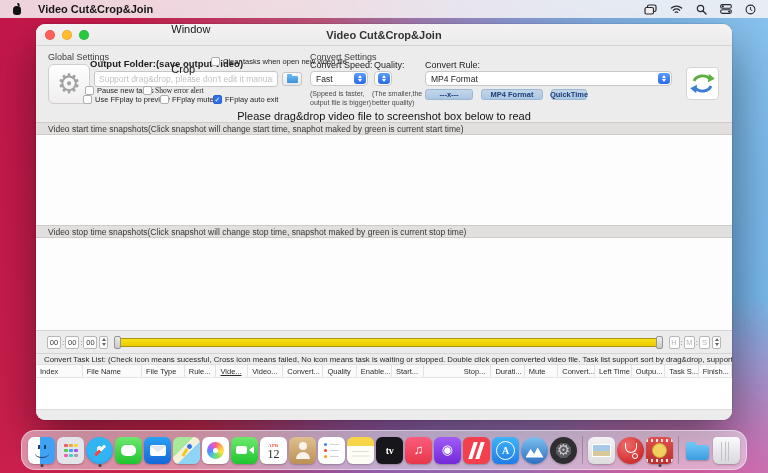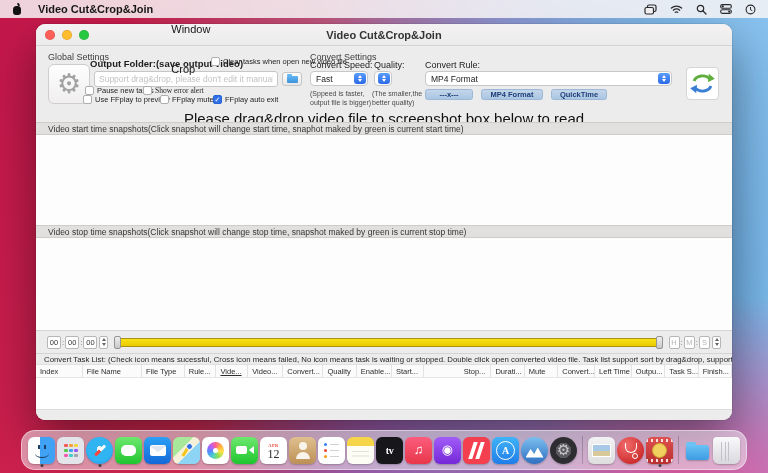--- a/index.html
+++ b/index.html
@@ -68,21 +68,21 @@
   .cap-btn::before { content:''; border-left:2.5px solid transparent; border-right:2.5px solid transparent; border-bottom:3px solid #fff; }
   .cap-btn::after  { content:''; border-left:2.5px solid transparent; border-right:2.5px solid transparent; border-top:3px solid #fff; }
 
   #rule-btns { left:389px; top:65px; display:flex; gap:8px; }
   .rule-btn { height:11px; background:linear-gradient(#c3d6ea,#aac6e2); border:1px solid #9db8d6; border-radius:2.5px;
     font-size:7.5px; font-weight:700; color:#1d3e77; display:flex; align-items:center; justify-content:center; padding:0 8px; }
 
   .refresh-btn { left:650px; top:43px; width:33px; height:33px; background:#fff; border:1px solid #d6d4d4;
     border-radius:4px; display:flex; align-items:center; justify-content:center; }
 
-  .drop-hint { top:86px; left:0; right:0; text-align:center; font-size:15px; color:#111; }
+  .drop-hint { top:86px; left:0; right:0; text-align:center; font-size:11px; color:#111; }
 
   .band-header { left:0; right:0; height:13px; background:#e2e0df; border-top:1px solid #cecccb; border-bottom:1px solid #cecccb;
     font-size:8.5px; color:#353535; display:flex; align-items:center; padding-left:12px; }
   .band-white { left:0; right:0; background:#fdfdfd; }
 
   
   .slider-row { left:0; right:0; top:306px; height:23px; display:flex; align-items:center; padding:0 11px; border-top:1px solid #d6d4d3; }
   .tbox { width:14px; height:13px; background:#fff; border:1px solid #b6b6b6; border-radius:2px;
     font-size:7.5px; color:#333; display:flex; align-items:center; justify-content:center; }
   .tbox.ph { color:#b5b5b5; width:11px; }
@@ -296,21 +296,21 @@
       <div class="abs cap" style="left:336px;top:65px;width:64px">(The smaller,the better quality)</div>
 
       <div class="abs sm-label" style="left:389px;top:36px">Convert Rule:</div>
       <div class="dd abs" style="left:389px;top:47px;width:247px">
         <span>MP4 Format</span>
         <span class="cap-btn"></span>
       </div>
       <div class="abs" id="rule-btns">
           <button class="rule-btn" style="width: 48px;">---x---</button>
           <button class="rule-btn" style="width: 62px;">MP4 Format</button>
-          <button class="rule-btn" style="width: 56px;">QuickTime</button>
+          <button class="rule-btn" style="width: 36px;">QuickTime</button>
         </div>
 
       <div class="abs refresh-btn">
         <svg width="27" height="27" viewBox="0 0 32 32">
           <path d="M6 13 A 10.5 8.5 0 0 1 24.5 10.5" fill="none" stroke="#5fae3f" stroke-width="3.4"></path>
           <polygon points="23.5,4.5 30.5,10.5 22.5,14.5" fill="#5fae3f"></polygon>
           <path d="M26 19 A 10.5 8.5 0 0 1 7.5 21.5" fill="none" stroke="#3b7fd4" stroke-width="3.4"></path>
           <polygon points="8.5,27.5 1.5,21.5 9.5,17.5" fill="#3b7fd4"></polygon>
         </svg>
       </div>

